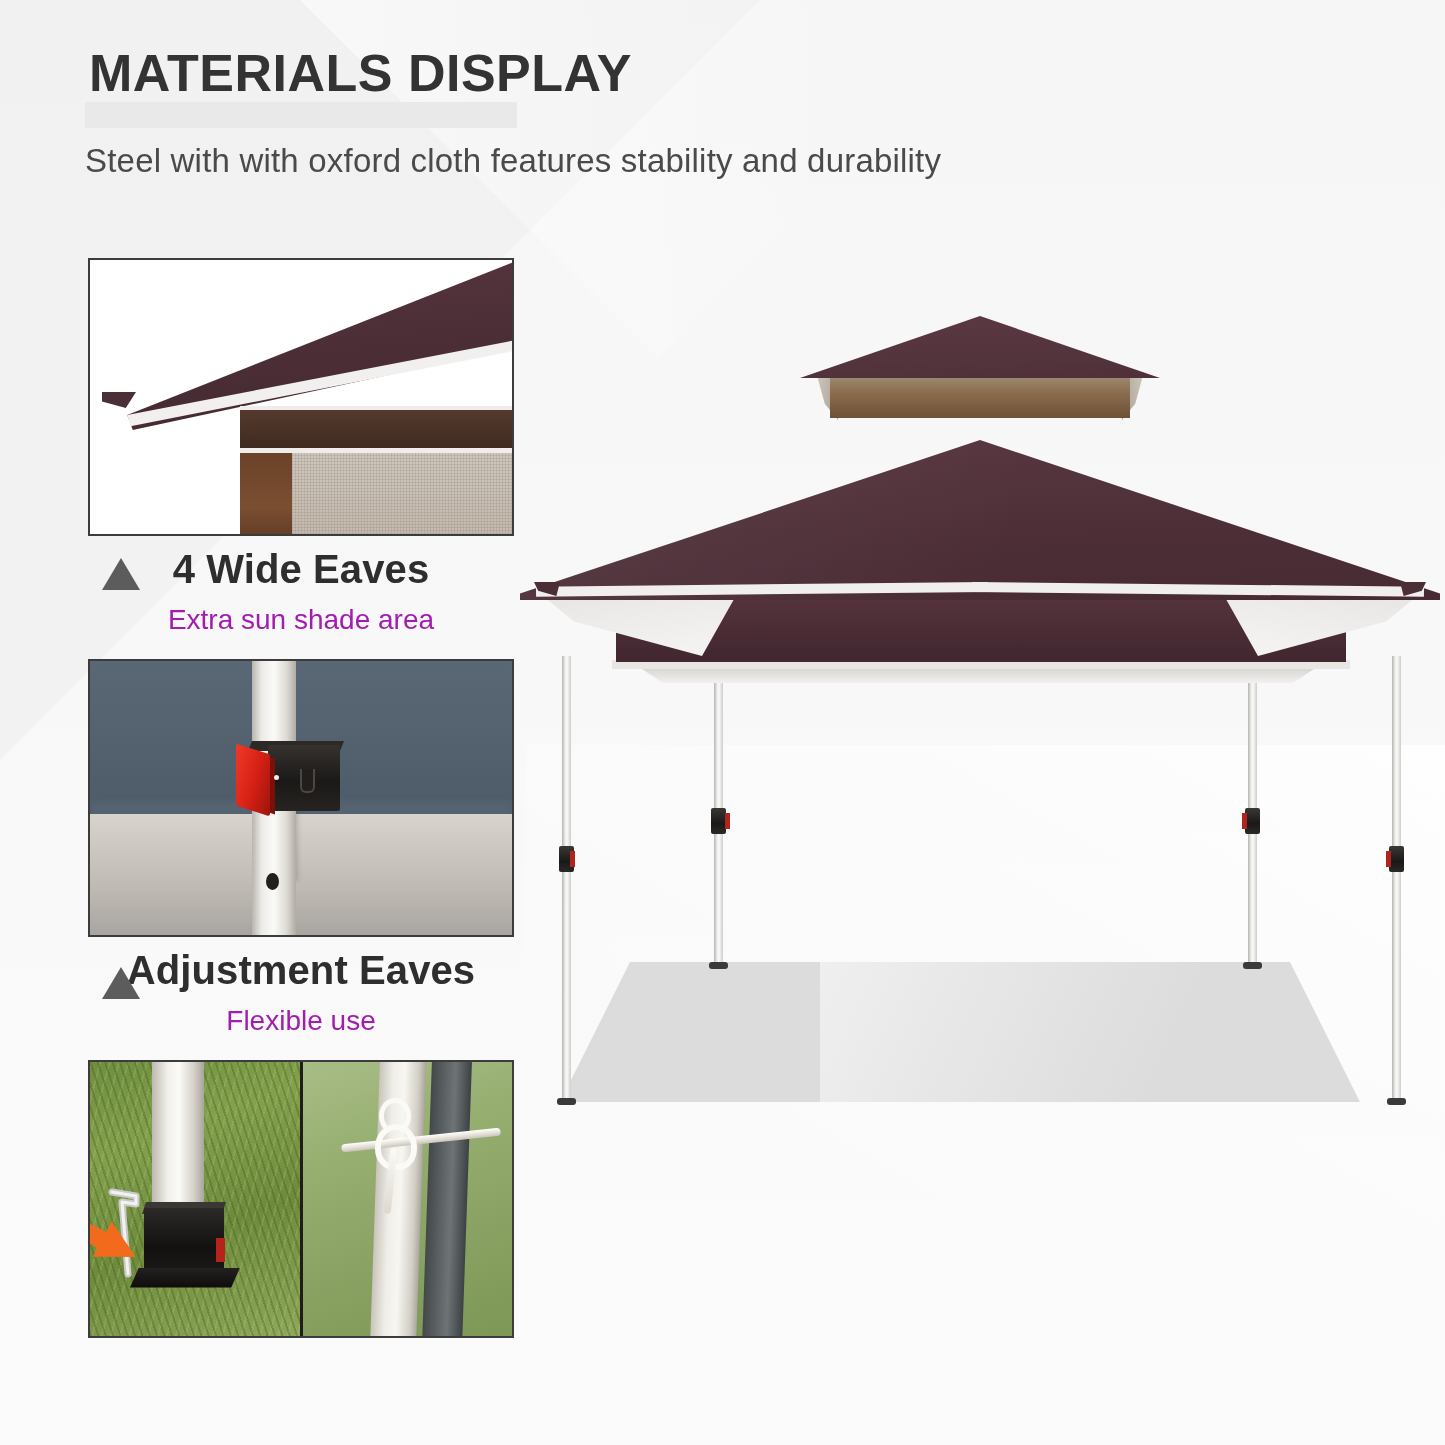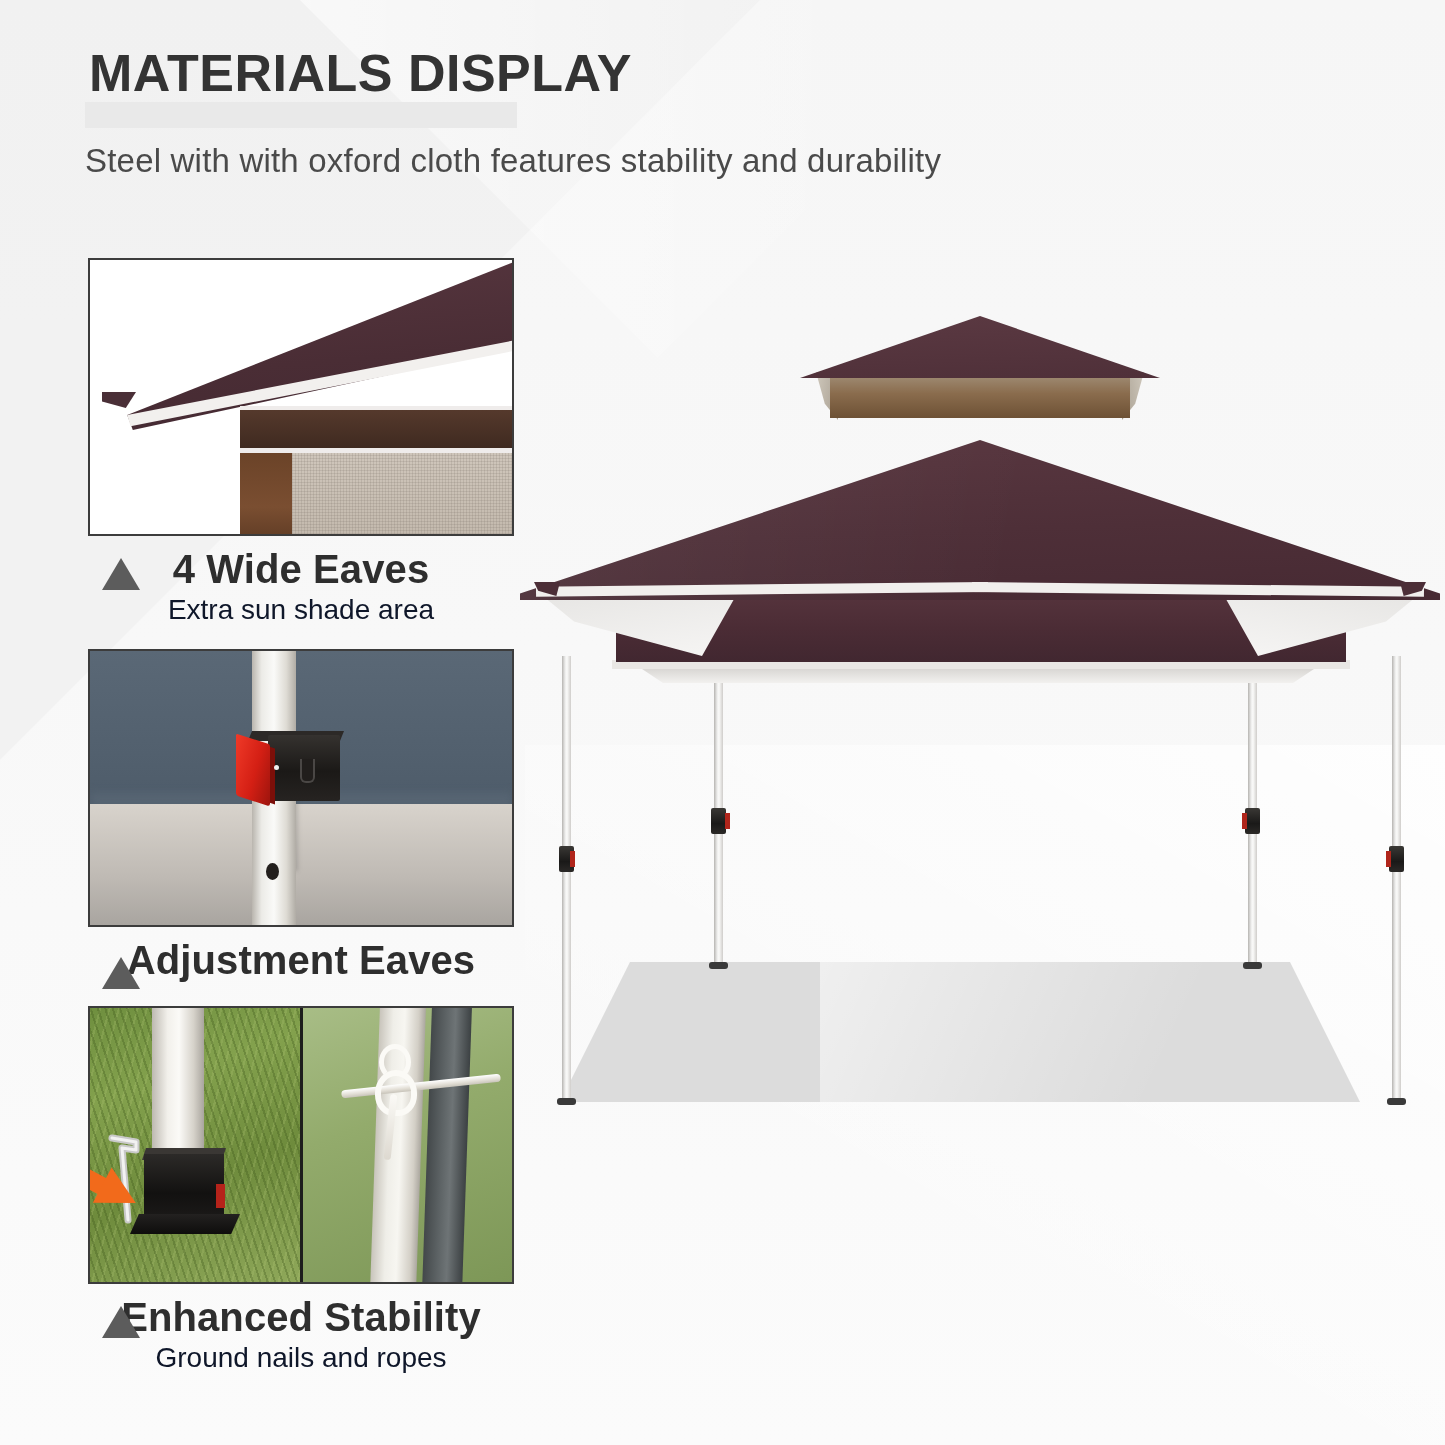--- a/index.html
+++ b/index.html
@@ -101,23 +101,23 @@
   .cap-title {
     font-size: 40px;
     font-weight: 700;
     color: #2e2e2e;
     line-height: 1.18;
     letter-spacing: 0.1px;
   }
   .cap-sub {
     font-size: 28px;
     font-weight: 300;
-    color: #0f172a;
+    color: #a21caf;
     line-height: 1.2;
-    margin-top: 0;
+    margin-top: 10px;
   }
 
   
   .eave-bg { position: absolute; inset: 0; background: #ffffff; }
   .eave-canopy {
     position: absolute;
     left: -30px; top: -40px;
     width: 560px; height: 250px;
     background: linear-gradient(175deg, #5c3a43 0%, #4a2d35 55%, #3f2730 100%);
     clip-path: polygon(12% 78%, 100% 0%, 100% 42%, 13% 84%);
@@ -601,20 +601,21 @@
         <div class="lock-box-top"></div>
         <div class="lock-box"></div>
         <div class="lock-slot"></div>
         <div class="lock-red-side"></div>
         <div class="lock-red"></div>
         <div class="lock-dot"></div>
       </div>
       <div class="caption">
         <div class="tri" style="top:30px;"></div>
         <div class="cap-title">Adjustment Eaves</div>
+        <div class="cap-sub">Flexible use</div>
       </div>
     </div>
 
     <div class="feature" style="margin-top:22px;">
       <div class="thumb">
         <div class="stab-left"></div>
         <div class="stab-right"></div>
         <div class="stab-divider"></div>
 
         <div class="stab-pole"></div>
@@ -631,25 +632,20 @@
 
         <div style="position:absolute;left:50%;top:0;width:50%;height:100%;overflow:hidden;">
           <div class="stab-pole3"></div>
           <div class="stab-pole2"></div>
           <div class="rope-h"></div>
           <div class="rope-loop"></div>
           <div class="rope-knot"></div>
           <div class="rope-tail"></div>
         </div>
       </div>
-      <div class="caption">
-        <div class="tri" style="top:22px;"></div>
-        <div class="cap-title">Enhanced Stability</div>
-        <div class="cap-sub">Ground nails and ropes</div>
-      </div>
     </div>
 
   </div>
 
   <div class="hero">
 
     <div class="floor"></div>
     <div class="floor-sheen"></div>
 
     <div class="leg" style="left:194px; top:356px; height:310px;"></div>

